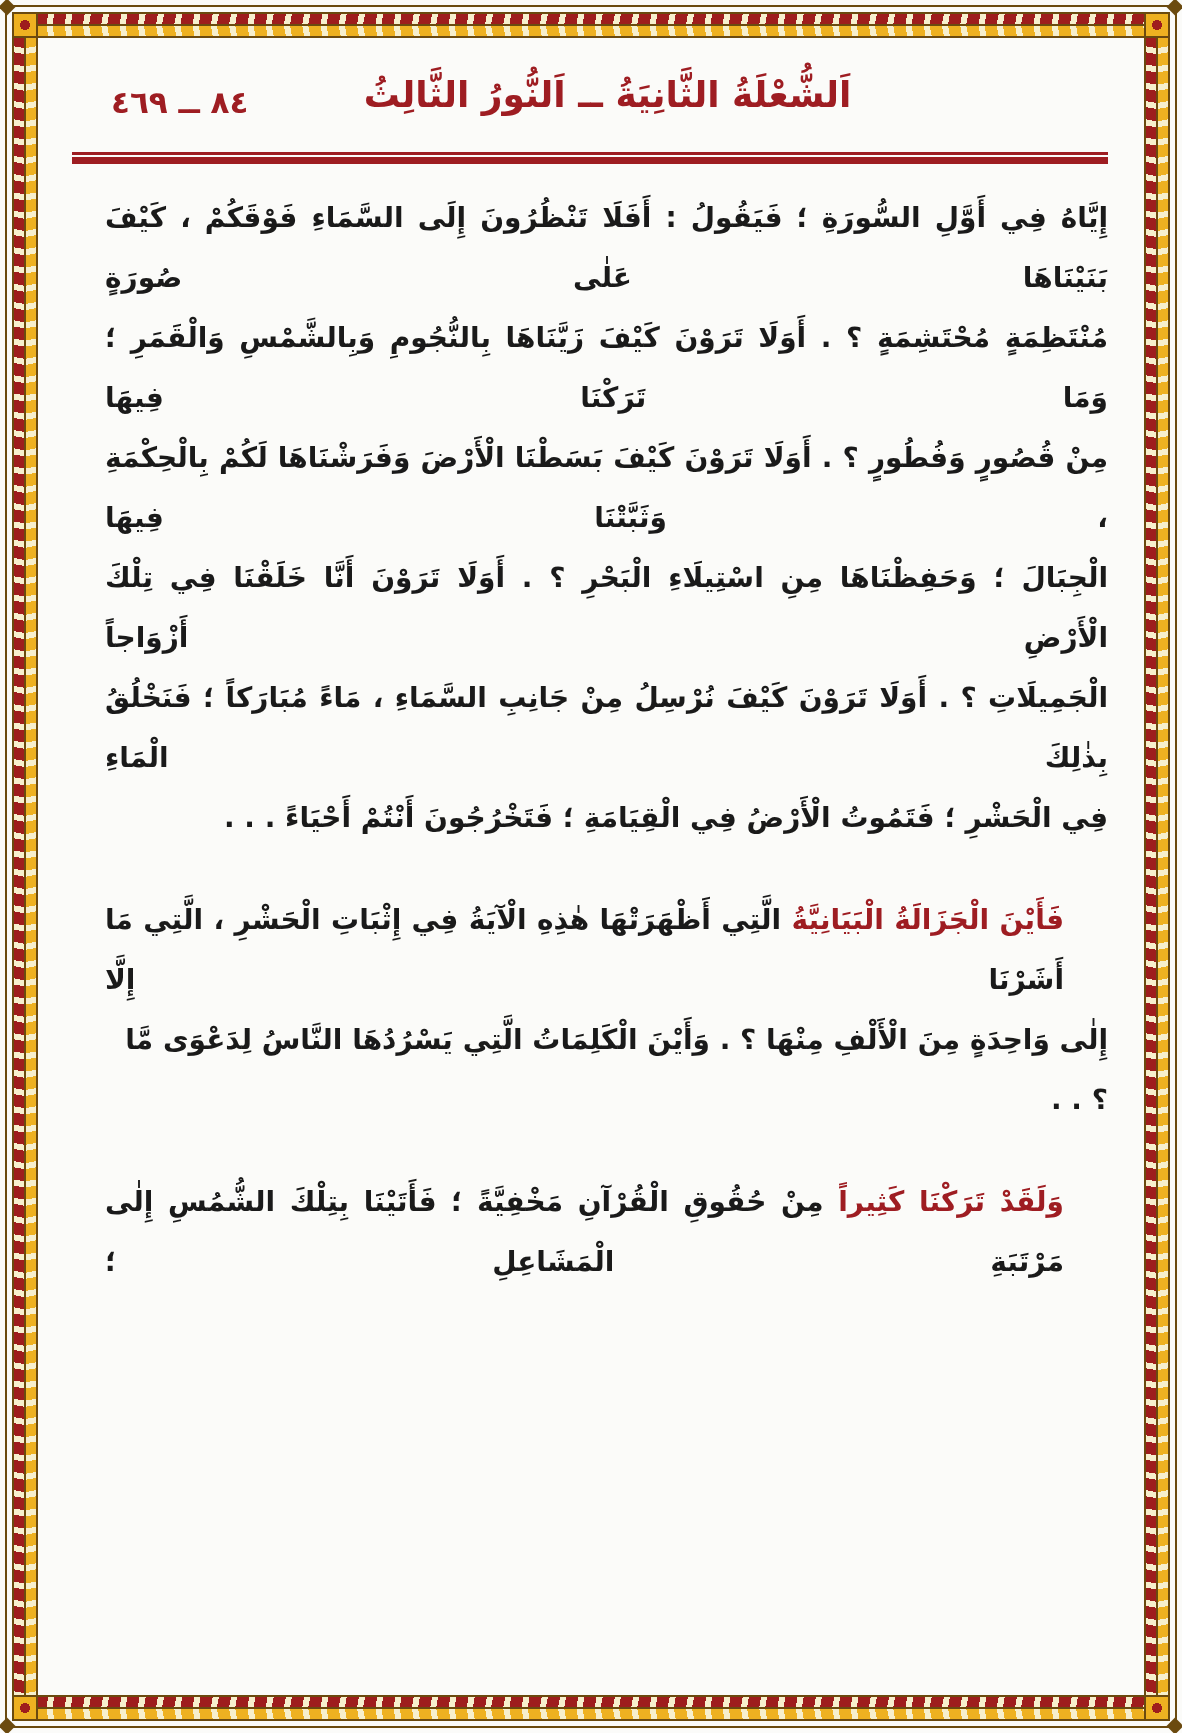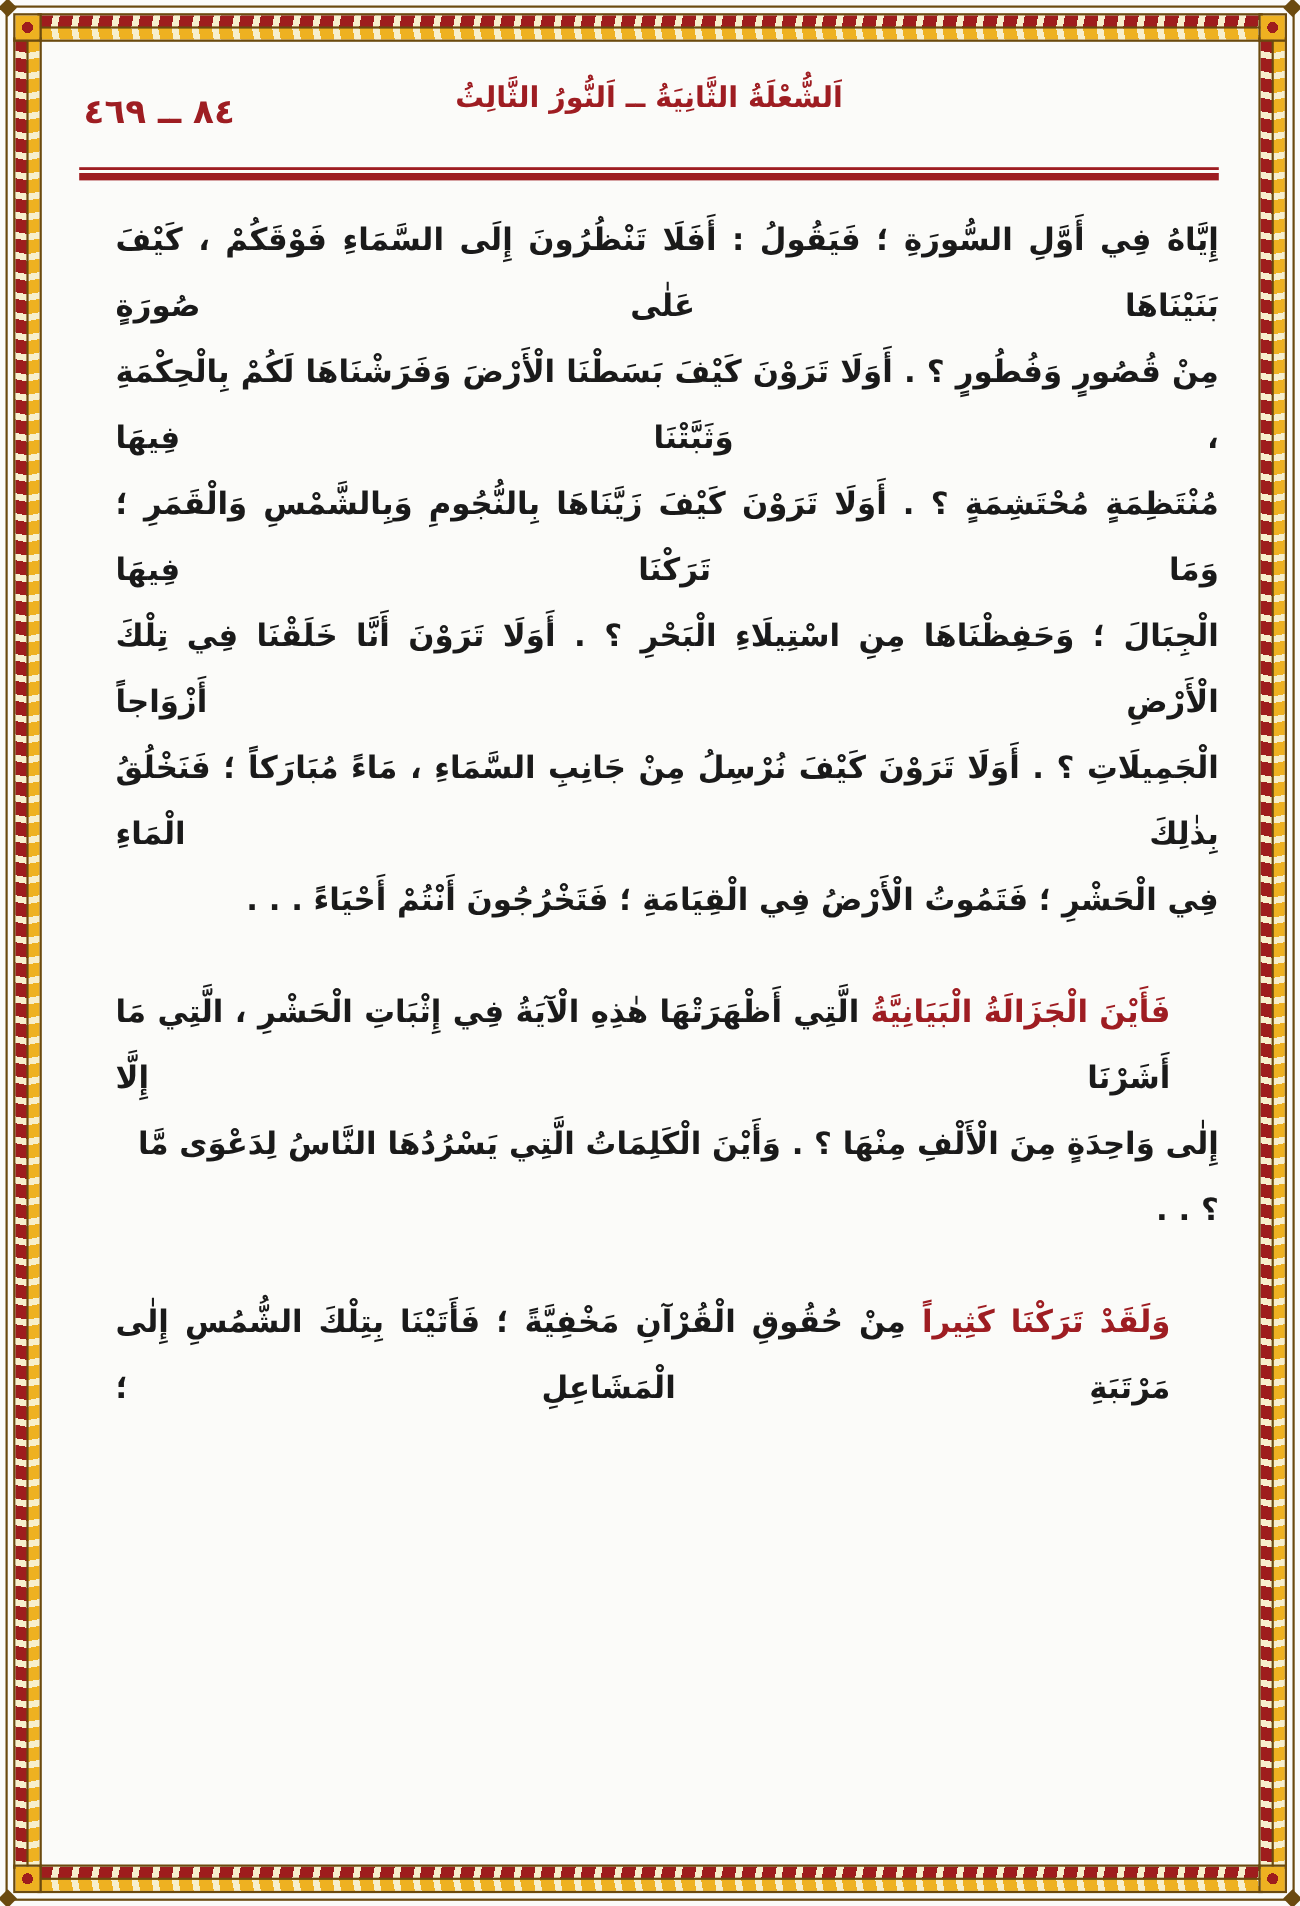--- a/index.html
+++ b/index.html
@@ -45,28 +45,28 @@
   .corner.bl{bottom:12px;left:12px;} .corner.br{bottom:12px;right:12px;}
   .finial{
     position:absolute;width:12px;height:12px;background:var(--chain-brown,#5a430c);
     transform:rotate(45deg);
   }
   .finial.tl{top:1px;left:1px;} .finial.tr{top:1px;right:1px;}
   .finial.bl{bottom:1px;left:1px;} .finial.br{bottom:1px;right:1px;}
 
   
   .content{position:absolute;left:72px;right:74px;top:50px;bottom:40px;}
-  .header{position:relative;height:102px;}
+  .header{position:relative;height:102px;margin-left:35px;}
   .page-numbers{
     position:absolute;left:4px;top:34px;direction:rtl;
     color:var(--accent-red,#9e1d22);font-size:31px;font-weight:bold;letter-spacing:1px;
   }
   .page-title{
     position:absolute;left:0;right:0;top:24px;text-align:center;direction:rtl;
-    color:var(--accent-red,#9e1d22);font-size:26px;font-weight:bold;
+    color:var(--accent-red,#9e1d22);font-size:36px;font-weight:bold;
   }
   .double-rule{
     height:12px;
     background:linear-gradient(var(--accent-red,#9e1d22) 0 3px,transparent 3px 5px,var(--accent-red,#9e1d22) 5px 12px);
   }
   .text-body{
     margin-top:24px;direction:rtl;
     color:var(--text-black,#1a1a1a);
     font-size:28px;font-weight:bold;
   }
@@ -99,22 +99,22 @@
 
 <div class="content">
   <div class="header">
     <div class="page-numbers">٨٤ ــ ٤٦٩</div>
     <div class="page-title">اَلشُّعْلَةُ الثَّانِيَةُ ــ اَلنُّورُ الثَّالِثُ</div>
   </div>
   <div class="double-rule"></div>
   <div class="text-body">
       <div class="para">
         <div class="line justify"><span class="seg black">إِيَّاهُ فِي أَوَّلِ السُّورَةِ ؛ فَيَقُولُ : أَفَلَا تَنْظُرُونَ إِلَى السَّمَاءِ فَوْقَكُمْ ، كَيْفَ بَنَيْنَاهَا عَلٰى صُورَةٍ</span></div>
+        <div class="line justify"><span class="seg black">مُنْتَظِمَةٍ مُحْتَشِمَةٍ ؟ . أَوَلَا تَرَوْنَ كَيْفَ زَيَّنَاهَا بِالنُّجُومِ وَبِالشَّمْسِ وَالْقَمَرِ ؛ وَمَا تَرَكْنَا فِيهَا</span></div>
         <div class="line justify"><span class="seg black">مِنْ قُصُورٍ وَفُطُورٍ ؟ . أَوَلَا تَرَوْنَ كَيْفَ بَسَطْنَا الْأَرْضَ وَفَرَشْنَاهَا لَكُمْ بِالْحِكْمَةِ ، وَثَبَّتْنَا فِيهَا</span></div>
-        <div class="line justify"><span class="seg black">مُنْتَظِمَةٍ مُحْتَشِمَةٍ ؟ . أَوَلَا تَرَوْنَ كَيْفَ زَيَّنَاهَا بِالنُّجُومِ وَبِالشَّمْسِ وَالْقَمَرِ ؛ وَمَا تَرَكْنَا فِيهَا</span></div>
         <div class="line justify"><span class="seg black">الْجِبَالَ ؛ وَحَفِظْنَاهَا مِنِ اسْتِيلَاءِ الْبَحْرِ ؟ . أَوَلَا تَرَوْنَ أَنَّا خَلَقْنَا فِي تِلْكَ الْأَرْضِ أَزْوَاجاً</span></div>
         <div class="line justify"><span class="seg black">الْجَمِيلَاتِ ؟ . أَوَلَا تَرَوْنَ كَيْفَ نُرْسِلُ مِنْ جَانِبِ السَّمَاءِ ، مَاءً مُبَارَكاً ؛ فَنَخْلُقُ بِذٰلِكَ الْمَاءِ</span></div>
         <div class="line center"><span class="seg black">فِي الْحَشْرِ ؛ فَتَمُوتُ الْأَرْضُ فِي الْقِيَامَةِ ؛ فَتَخْرُجُونَ أَنْتُمْ أَحْيَاءً . . .</span></div>
       </div>
       <div class="para">
         <div class="line justify indent"><span class="seg red">فَأَيْنَ الْجَزَالَةُ الْبَيَانِيَّةُ </span><span class="seg black">الَّتِي أَظْهَرَتْهَا هٰذِهِ الْآيَةُ فِي إِثْبَاتِ الْحَشْرِ ، الَّتِي مَا أَشَرْنَا إِلَّا</span></div>
         <div class="line start"><span class="seg black">إِلٰى وَاحِدَةٍ مِنَ الْأَلْفِ مِنْهَا ؟ . وَأَيْنَ الْكَلِمَاتُ الَّتِي يَسْرُدُهَا النَّاسُ لِدَعْوَى مَّا ؟ . .</span></div>
       </div>
       <div class="para">
         <div class="line justify indent"><span class="seg red">وَلَقَدْ تَرَكْنَا كَثِيراً </span><span class="seg black">مِنْ حُقُوقِ الْقُرْآنِ مَخْفِيَّةً ؛ فَأَتَيْنَا بِتِلْكَ الشُّمُسِ إِلٰى مَرْتَبَةِ الْمَشَاعِلِ ؛</span></div>

